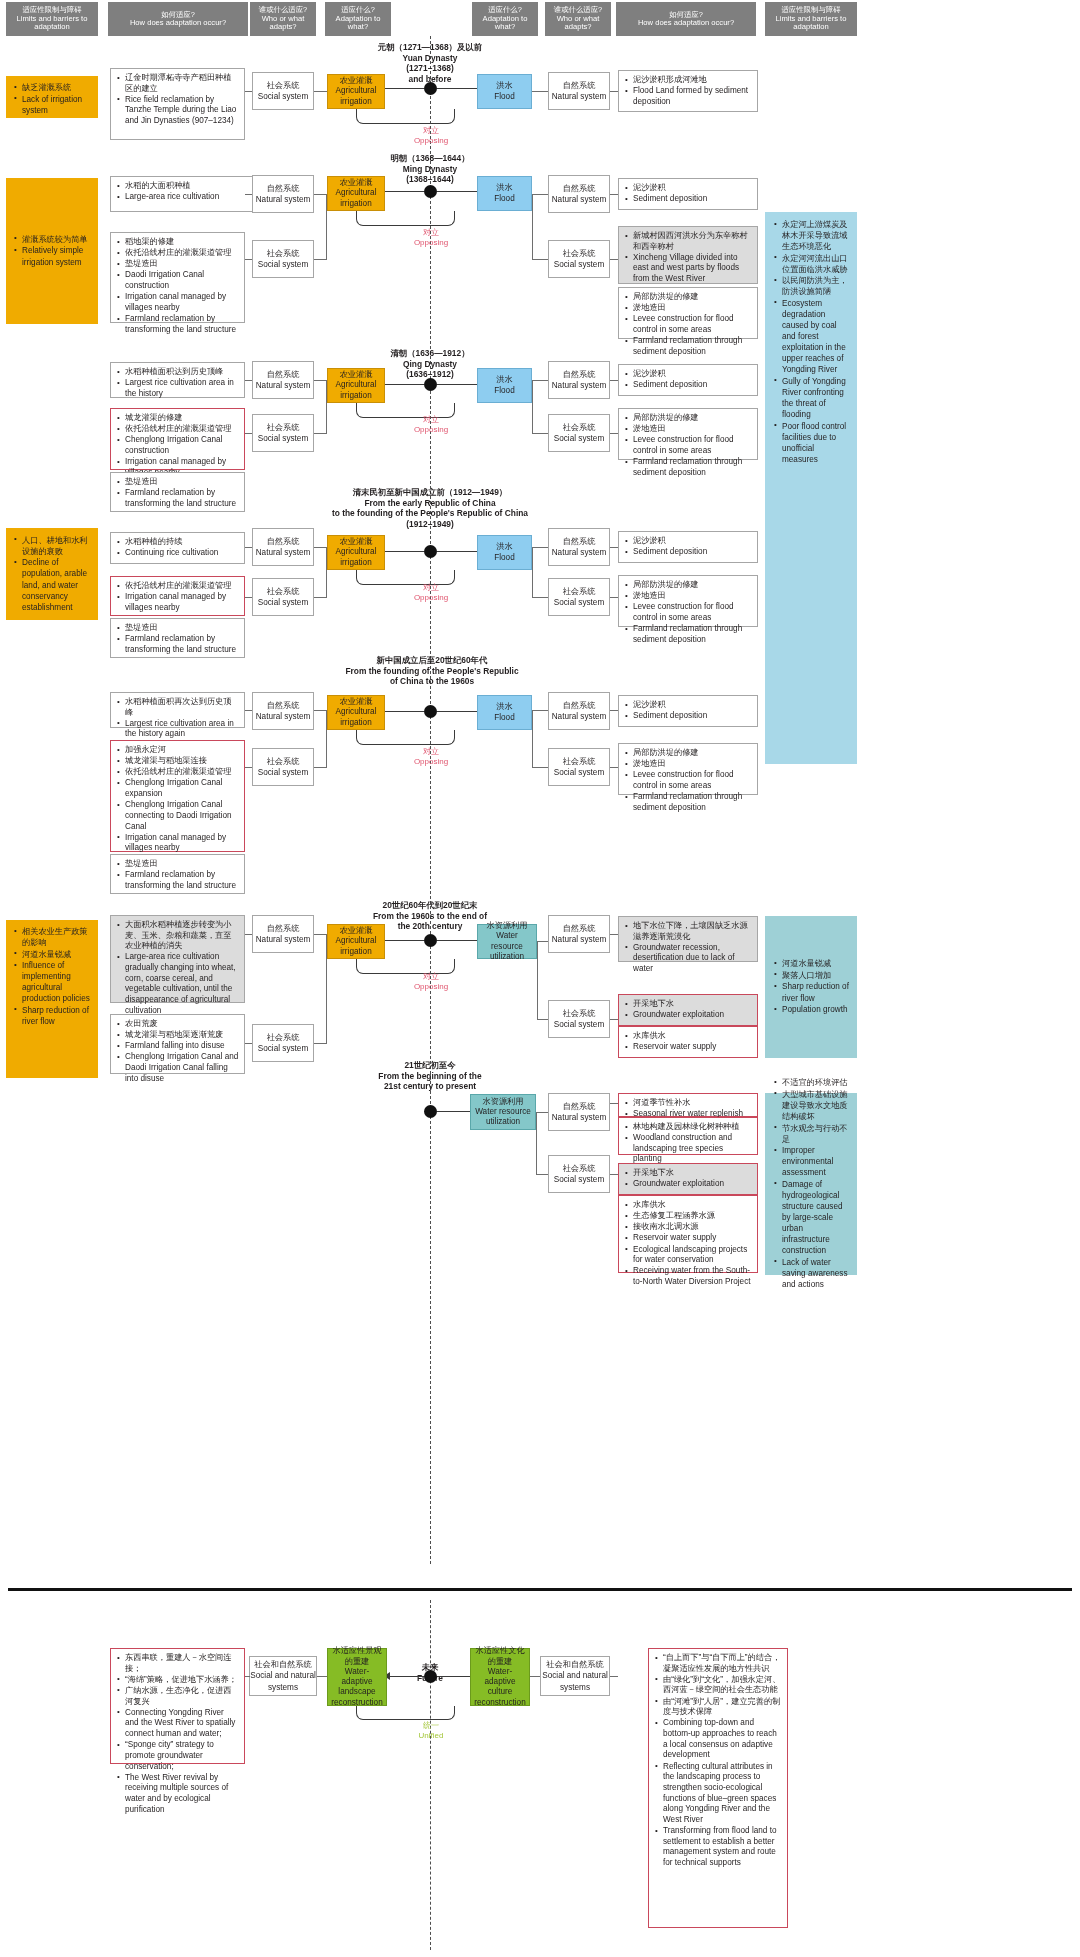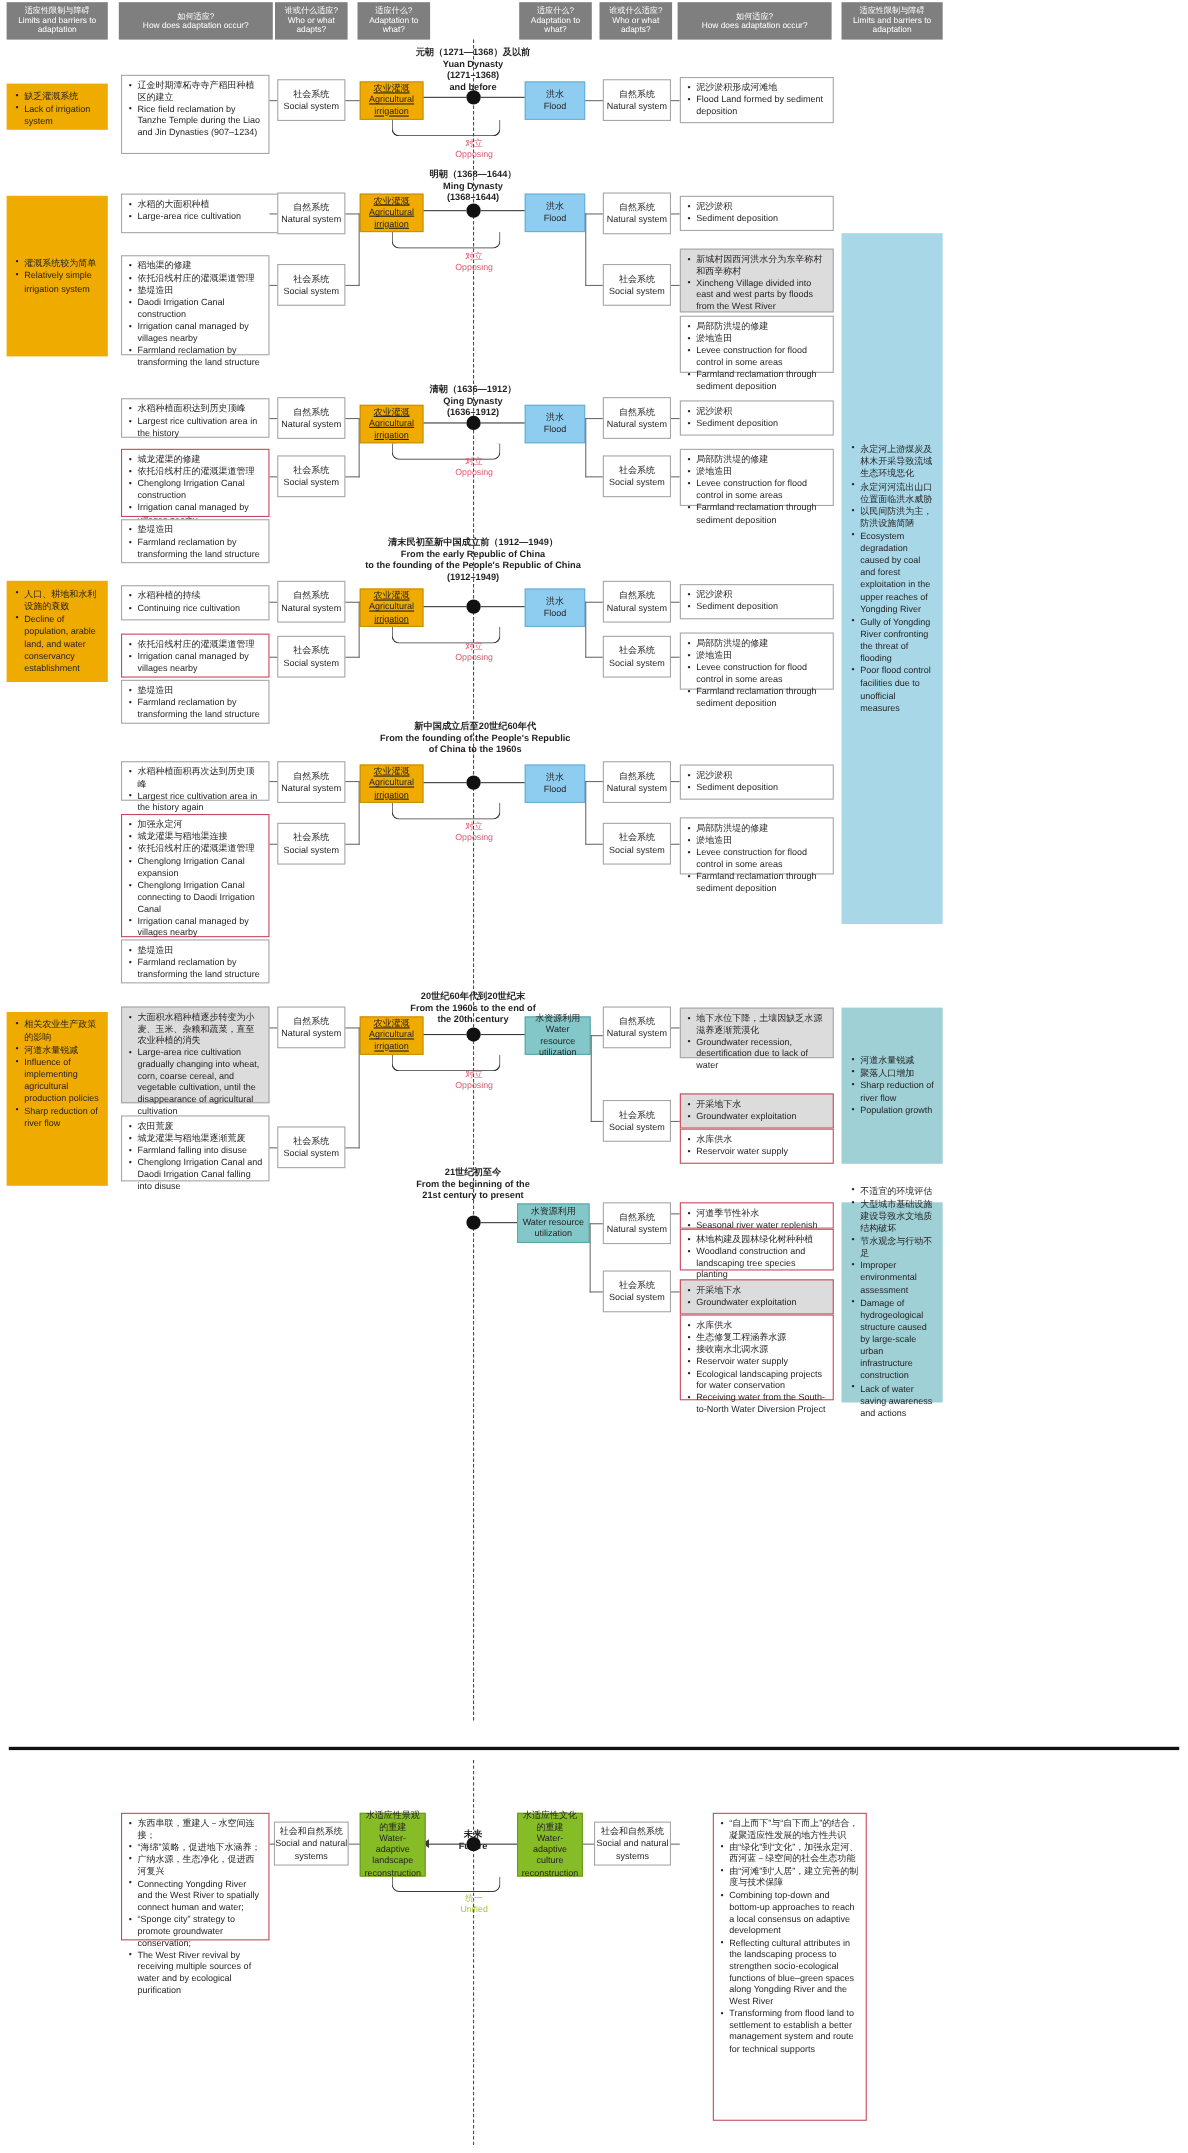--- a/index.html
+++ b/index.html
@@ -53,21 +53,21 @@
   .sysbox {
     position:absolute; background:#ffffff; border:0.8px solid #a6a6a6;
     display:flex; flex-direction:column; align-items:center; justify-content:center;
     text-align:center; line-height:1.35; font-size:8.2px;
   }
   .cbox {
     position:absolute; display:flex; flex-direction:column;
     align-items:center; justify-content:center; text-align:center;
     line-height:1.25; font-size:8.2px; padding:2px;
   }
-  .orange { background:#f0ab00; border:0.8px solid #c98f06; color:#231f20;text-decoration:underline; }
+  .orange { background:#f0ab00; border:0.8px solid #c98f06; color:#231f20; }
   .blue   { background:#8ecdf0; border:0.8px solid #6aaed3; color:#231f20; }
   .teal   { background:#84c7c9; border:0.8px solid #5aa7aa; color:#231f20; }
   .green  { background:#86bc25; border:0.8px solid #6b9a1c; color:#231f20; }
   .leftcard { position:absolute; background:#f0ab00; border:none; padding:6px 7px; line-height:1.35; }
   .rightcard { position:absolute; background:#a8d8e8; border:none; padding:7px 8px; line-height:1.35; }
   .rightcard.teal2 { background:#9ed0d6; }
   .shaded { background:#dcdcdc; }
   .redline { border:1px solid #c9485b; }
   .redline.shaded { background:#dcdcdc; }
   ul { margin:0; padding-left:9px; list-style:none; }
@@ -278,21 +278,21 @@
 </div>
 <div class="box" style="left:618px;top:287px;width:140px;height:52px;">
   <ul>
     <li class="cnli">局部防洪堤的修建</li>
     <li class="cnli">淤地造田</li>
     <li>Levee construction for flood control in some areas</li>
     <li>Farmland reclamation through sediment deposition</li>
   </ul>
 </div>
 
-<div class="rightcard" style="left:765px;top:212px;width:92px;height:628px;display:flex;align-items:center;">
+<div class="rightcard" style="left:765px;top:212px;width:92px;height:552px;display:flex;align-items:flex-start;">
   <ul>
     <li class="cnli">永定河上游煤炭及林木开采导致流域生态环境恶化</li>
     <li class="cnli">永定河河流出山口位置面临洪水威胁</li>
     <li class="cnli">以民间防洪为主，防洪设施简陋</li>
     <li>Ecosystem degradation caused by coal and forest exploitation in the upper reaches of Yongding River</li>
     <li>Gully of Yongding River confronting the threat of flooding</li>
     <li>Poor flood control facilities due to unofficial measures</li>
   </ul>
 </div>
 

